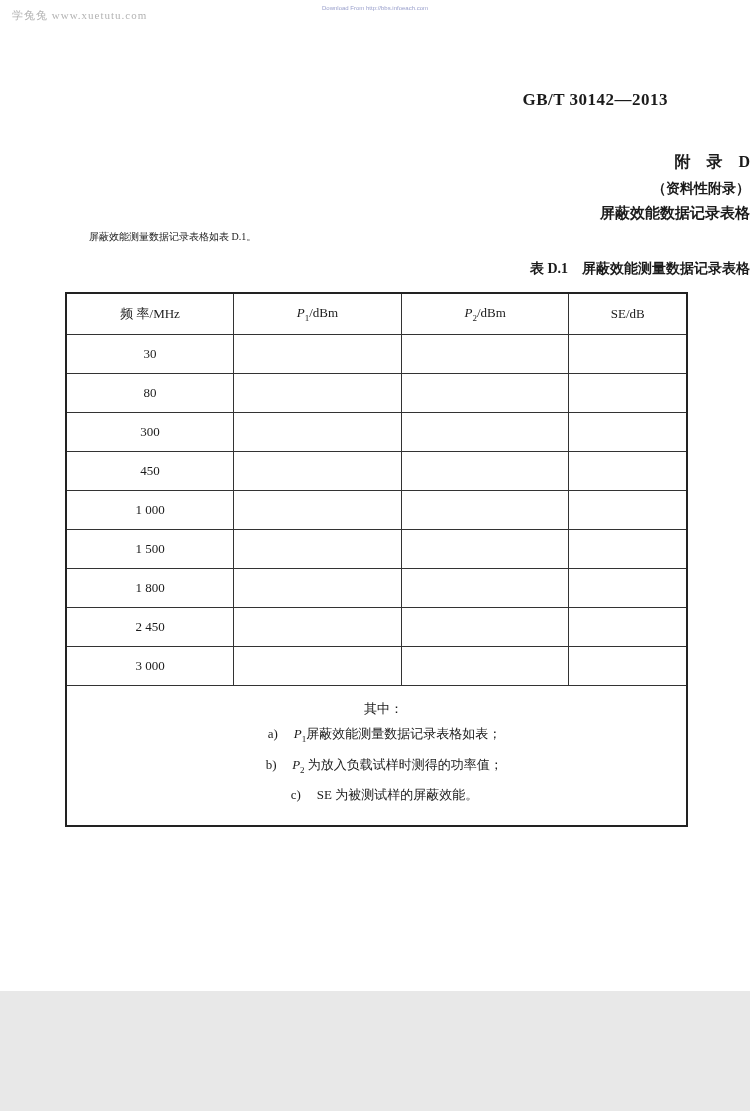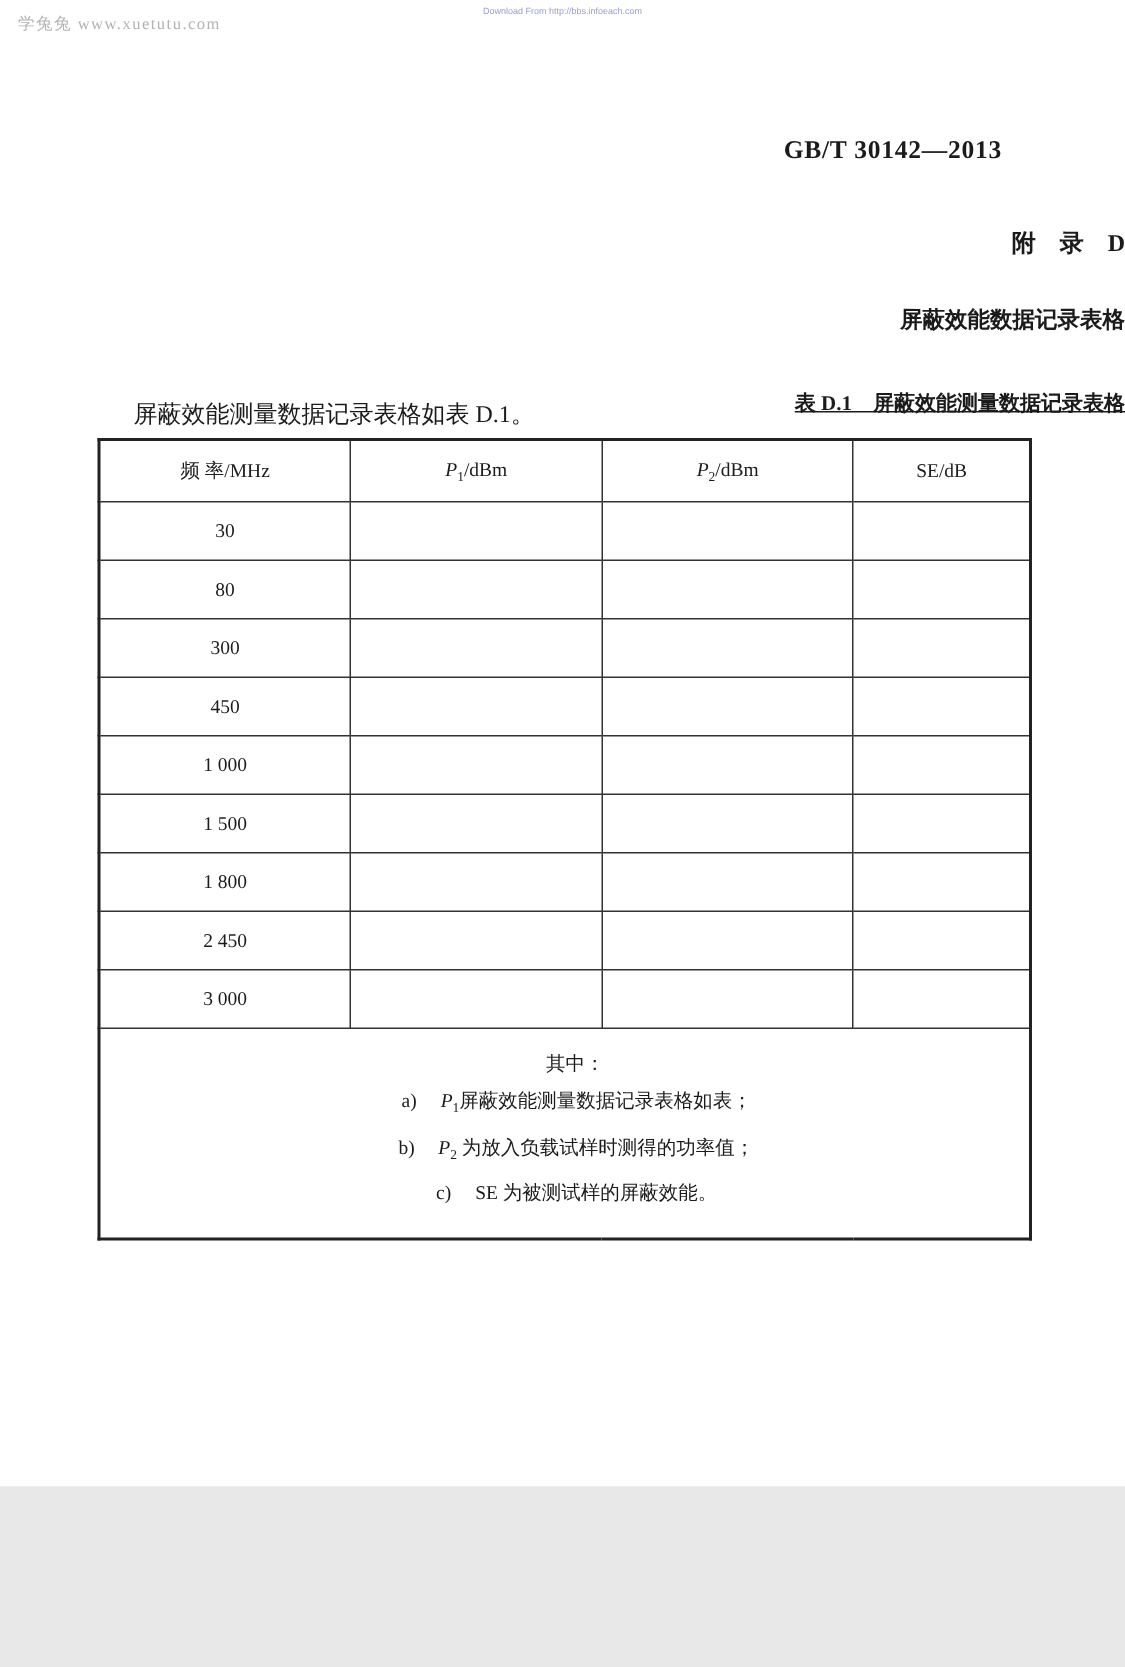--- a/index.html
+++ b/index.html
@@ -42,24 +42,23 @@
     margin-left: 19px;
   }
   .centered { position: absolute; width: 100%; text-align: right; }
   .app-title   { top: 152px; font-size: 16px; font-weight: bold; }
   .app-subtitle{ top: 180px; font-size: 14px; font-weight: bold; }
   .app-heading { top: 204px; font-size: 15px; font-weight: bold; }
   .intro {
     position: absolute;
     top: 230px;
     left: 89px;
-    font-size: 16px;
-    margin-top: 36px;
-  }
-  .table-caption { top: 260px; font-size: 14px; font-weight: bold; text-decoration: underline; }
+    font-size: 10px;
+  }
+  .table-caption { top: 260px; font-size: 14px; font-weight: bold; }
   .data-table {
     position: absolute;
     top: 292px;
     left: 65px;
     width: 623px;
     border-collapse: collapse;
     border: 2px solid #222;
     font-size: 13px;
   }
   .data-table th, .data-table td {
@@ -94,20 +93,21 @@
 <body>
 
 <div id="page">
 
   <div class="watermark">学兔兔 www.xuetutu.com</div>
   <div class="tiny-note top">Download From http://bbs.infoeach.com</div>
 
   <div class="doc-number">GB/T 30142—2013</div>
 
   <div class="centered app-title">附　录　D</div>
+  <div class="centered app-subtitle">（资料性附录）</div>
   <div class="centered app-heading">屏蔽效能数据记录表格</div>
 
   <div class="intro">屏蔽效能测量数据记录表格如表 D.1。</div>
 
   <div class="centered table-caption">表 D.1　屏蔽效能测量数据记录表格</div>
 
   <table class="data-table">
     <colgroup>
       <col class="c1">
         <col class="c2">

